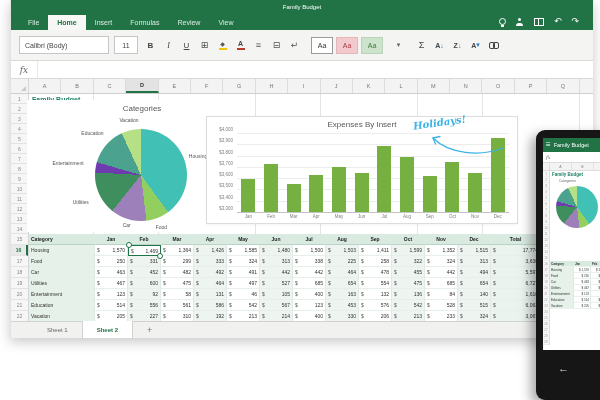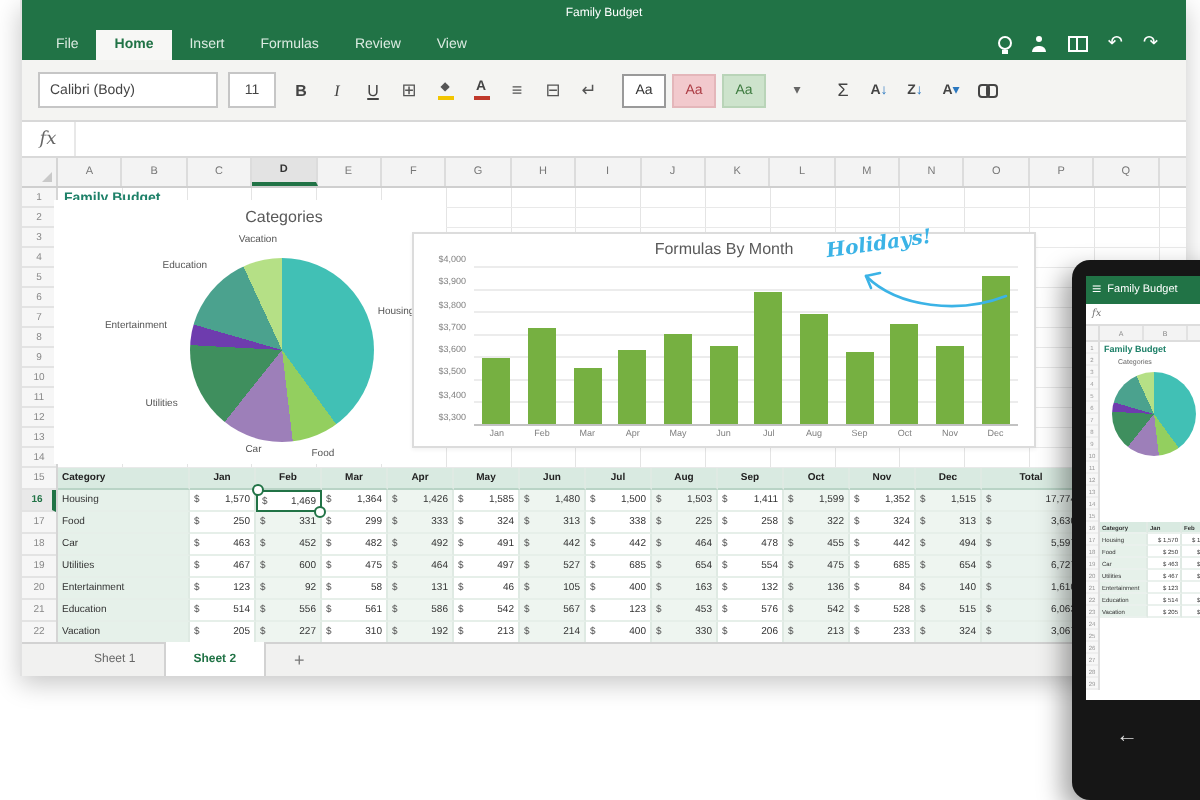--- a/index.html
+++ b/index.html
@@ -326,21 +326,21 @@
             <div class="pielabel" style="left: 134.445px; top: 127.134px;">Food</div>
             <div class="pielabel" style="left: 99.7223px; top: 125.001px;">Car</div>
             <div class="pielabel" style="left: 53.7896px; top: 102.032px;">Utilities</div>
             <div class="pielabel" style="left: 41.0297px; top: 62.6984px;">Entertainment</div>
             <div class="pielabel" style="left: 65.4272px; top: 33.3264px;">Education</div>
             <div class="pielabel" style="left: 101.961px; top: 20.3095px;">Vacation</div>
           </div>
       </div>
 
       <div class="barpanel">
-        <div class="bartitle">Formulas By Month</div>
+        <div class="bartitle">Expenses By Insert</div>
         <div class="yticks" id="yticks">
             <div class="ytick" style="top: -2px;">$4,000</div>
             <div class="ytick" style="top: 9.29px;">$3,900</div>
             <div class="ytick" style="top: 20.58px;">$3,800</div>
             <div class="ytick" style="top: 31.87px;">$3,700</div>
             <div class="ytick" style="top: 43.16px;">$3,600</div>
             <div class="ytick" style="top: 54.45px;">$3,500</div>
             <div class="ytick" style="top: 65.74px;">$3,400</div>
             <div class="ytick" style="top: 77.03px;">$3,300</div>
           </div>

